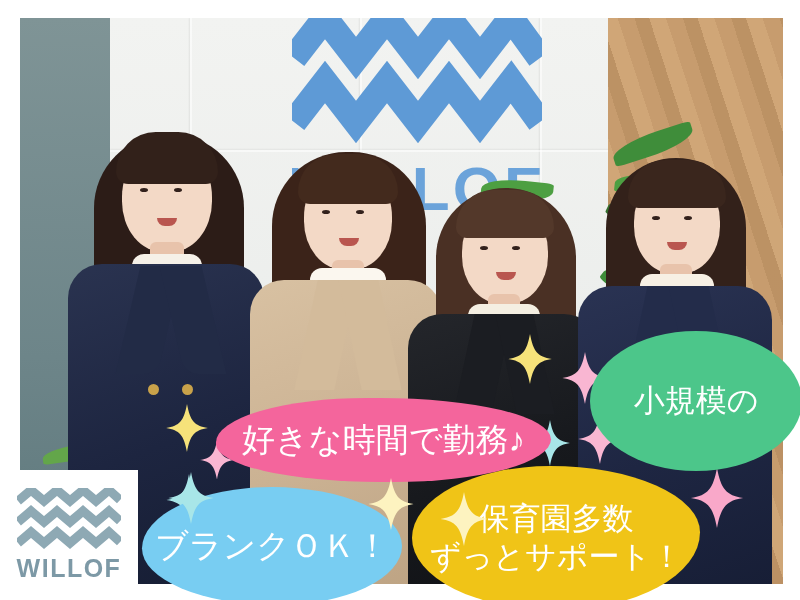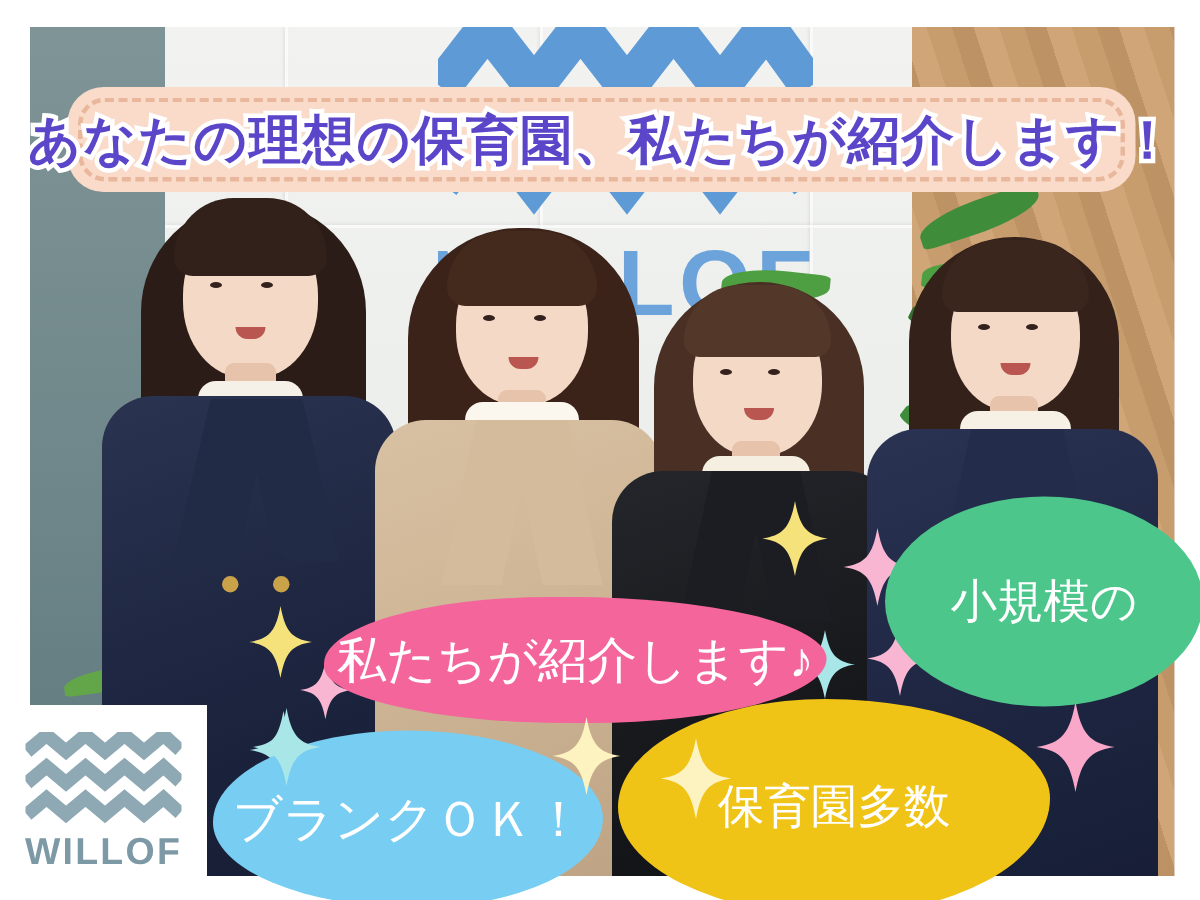--- a/index.html
+++ b/index.html
@@ -274,23 +274,20 @@
       <div class="mouth" style="left:95px;top:98px;"></div>
       <div class="hair hair-top"></div>
       <div class="neck"></div>
       <div class="blouse"></div>
       <div class="body"></div>
       <div class="lapelL"></div>
       <div class="lapelR"></div>
     </div>
   </div>
 
-  <div class="banner">
-    <span class="banner-text">あなたの理想の保育園、私たちが紹介します！</span>
-  </div>
 
   <div class="spark" style="left:166px;top:404px;width:42px;height:48px;">
     <svg viewBox="0 0 40 46">
         <path d="M20 0 C23 16 27 21 40 23 C27 25 23 30 20 46 C17 30 13 25 0 23 C13 21 17 16 20 0Z" fill="#f6e27a"></path>
       </svg>
   </div>
   <div class="spark" style="left:200px;top:440px;width:34px;height:40px;">
     <svg viewBox="0 0 40 46">
         <path d="M20 0 C23 16 27 21 40 23 C27 25 23 30 20 46 C17 30 13 25 0 23 C13 21 17 16 20 0Z" fill="#f9b6d2"></path>
       </svg>
@@ -326,26 +323,27 @@
       </svg>
   </div>
 
   <div class="bub bub-green">
     <div>
       <div>小規模の</div>
     </div>
   </div>
 
   <div class="bub bub-pink">
-    <span>私たちが紹介します♪</span>
+    <span>好きな時間で勤務♪</span>
   </div>
 
   <div class="bub bub-yellow">
     <div>
       <div>保育園多数</div>
+      <div>ずっとサポート！</div>
     </div>
   </div>
 
   <div class="spark" style="left:368px;top:478px;width:46px;height:52px;z-index:5;">
     <svg viewBox="0 0 40 46">
         <path d="M20 0 C23 16 27 21 40 23 C27 25 23 30 20 46 C17 30 13 25 0 23 C13 21 17 16 20 0Z" fill="#fdf3c0"></path>
       </svg>
   </div>
   <div class="spark" style="left:168px;top:472px;width:46px;height:52px;z-index:5;">
     <svg viewBox="0 0 40 46">

